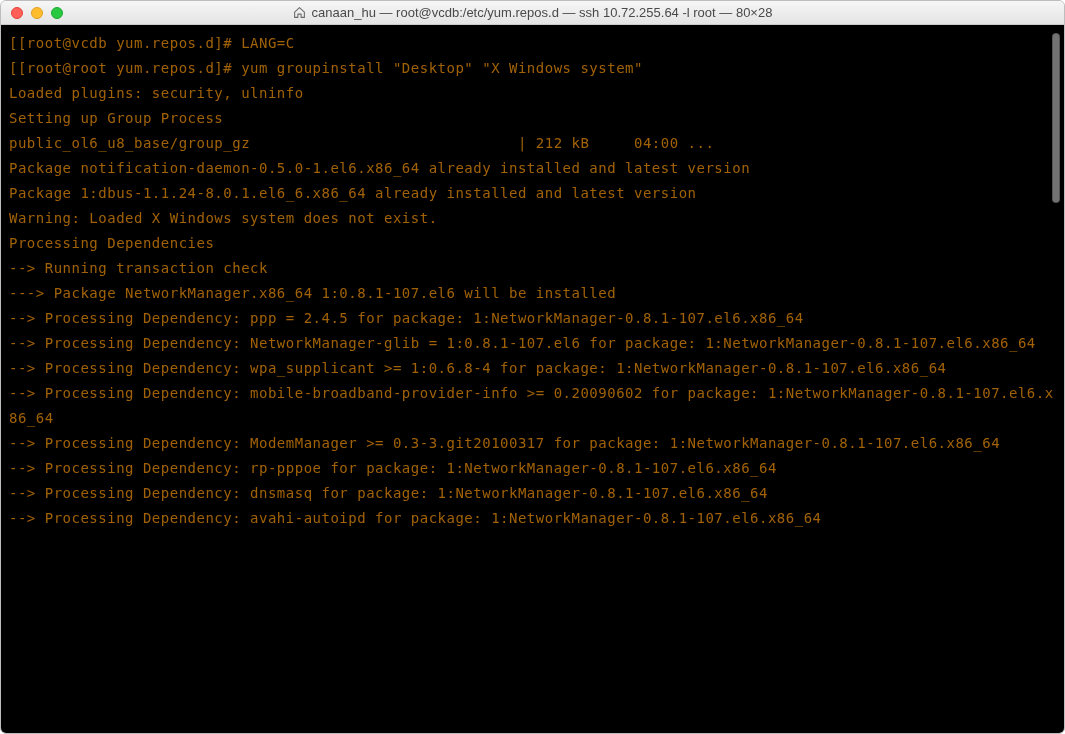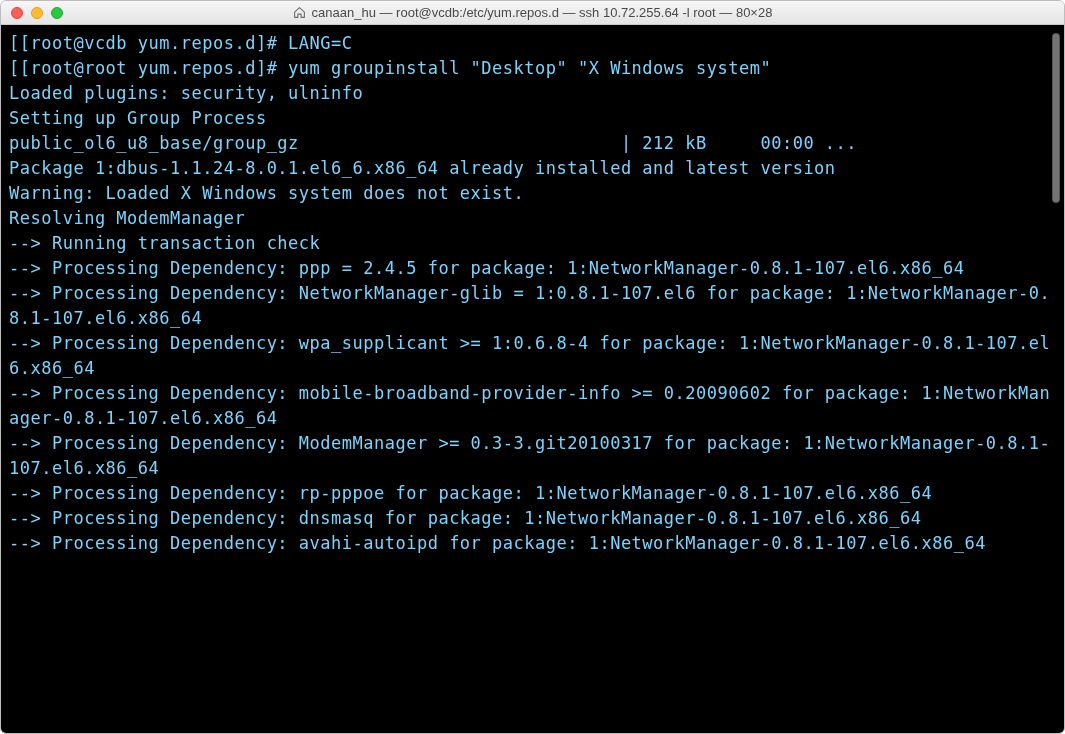--- a/index.html
+++ b/index.html
@@ -38,24 +38,24 @@
   }
   .home-icon { width: 13px; height: 13px; display: inline-block; color: #6a6a6a; }
   .terminal-area {
     flex: 1; position: relative;
     background: #000;
   }
   .terminal {
     position: absolute; inset: 0;
     padding: 6px 8px 6px 8px;
     font-family: "Menlo", "Consolas", monospace;
-    font-size: 17px;
+    font-size: 14px;
     line-height: 25px;
     letter-spacing: 0.5px;
-    color: #7dd3fc;
+    color: #a16207;
     overflow: hidden;
   }
   .terminal .line { white-space: pre-wrap; word-break: break-all; }
   .scrollbar {
     position: absolute; right: 1px; top: 0; bottom: 0;
     width: 14px;
     display: flex; flex-direction: column; align-items: center;
     pointer-events: none;
   }
   .scroll-thumb {
@@ -86,25 +86,27 @@
       <span>canaan_hu — root@vcdb:/etc/yum.repos.d — ssh 10.72.255.64 -l root — 80×28</span>
     </div>
   </div>
 
   <div class="terminal-area">
     <div class="terminal" id="terminal">
         <div class="line">[[root@vcdb yum.repos.d]# LANG=C</div>
         <div class="line">[[root@root yum.repos.d]# yum groupinstall "Desktop" "X Windows system"</div>
         <div class="line">Loaded plugins: security, ulninfo</div>
         <div class="line">Setting up Group Process</div>
-        <div class="line">public_ol6_u8_base/group_gz                              | 212 kB     00:00 ...</div>
+        <div class="line">public_ol6_u8_base/group_gz                              | 212 kB     04:00 ...</div>
+        <div class="line">Package notification-daemon-0.5.0-1.el6.x86_64 already installed and latest version</div>
         <div class="line">Package 1:dbus-1.1.24-8.0.1.el6_6.x86_64 already installed and latest version</div>
         <div class="line">Warning: Loaded X Windows system does not exist.</div>
-        <div class="line">Resolving ModemManager</div>
+        <div class="line">Processing Dependencies</div>
         <div class="line">--&gt; Running transaction check</div>
+        <div class="line">---&gt; Package NetworkManager.x86_64 1:0.8.1-107.el6 will be installed</div>
         <div class="line">--&gt; Processing Dependency: ppp = 2.4.5 for package: 1:NetworkManager-0.8.1-107.el6.x86_64</div>
         <div class="line">--&gt; Processing Dependency: NetworkManager-glib = 1:0.8.1-107.el6 for package: 1:NetworkManager-0.8.1-107.el6.x86_64</div>
         <div class="line">--&gt; Processing Dependency: wpa_supplicant &gt;= 1:0.6.8-4 for package: 1:NetworkManager-0.8.1-107.el6.x86_64</div>
         <div class="line">--&gt; Processing Dependency: mobile-broadband-provider-info &gt;= 0.20090602 for package: 1:NetworkManager-0.8.1-107.el6.x86_64</div>
         <div class="line">--&gt; Processing Dependency: ModemManager &gt;= 0.3-3.git20100317 for package: 1:NetworkManager-0.8.1-107.el6.x86_64</div>
         <div class="line">--&gt; Processing Dependency: rp-pppoe for package: 1:NetworkManager-0.8.1-107.el6.x86_64</div>
         <div class="line">--&gt; Processing Dependency: dnsmasq for package: 1:NetworkManager-0.8.1-107.el6.x86_64</div>
         <div class="line">--&gt; Processing Dependency: avahi-autoipd for package: 1:NetworkManager-0.8.1-107.el6.x86_64</div>
       </div>
     <div class="scrollbar">

